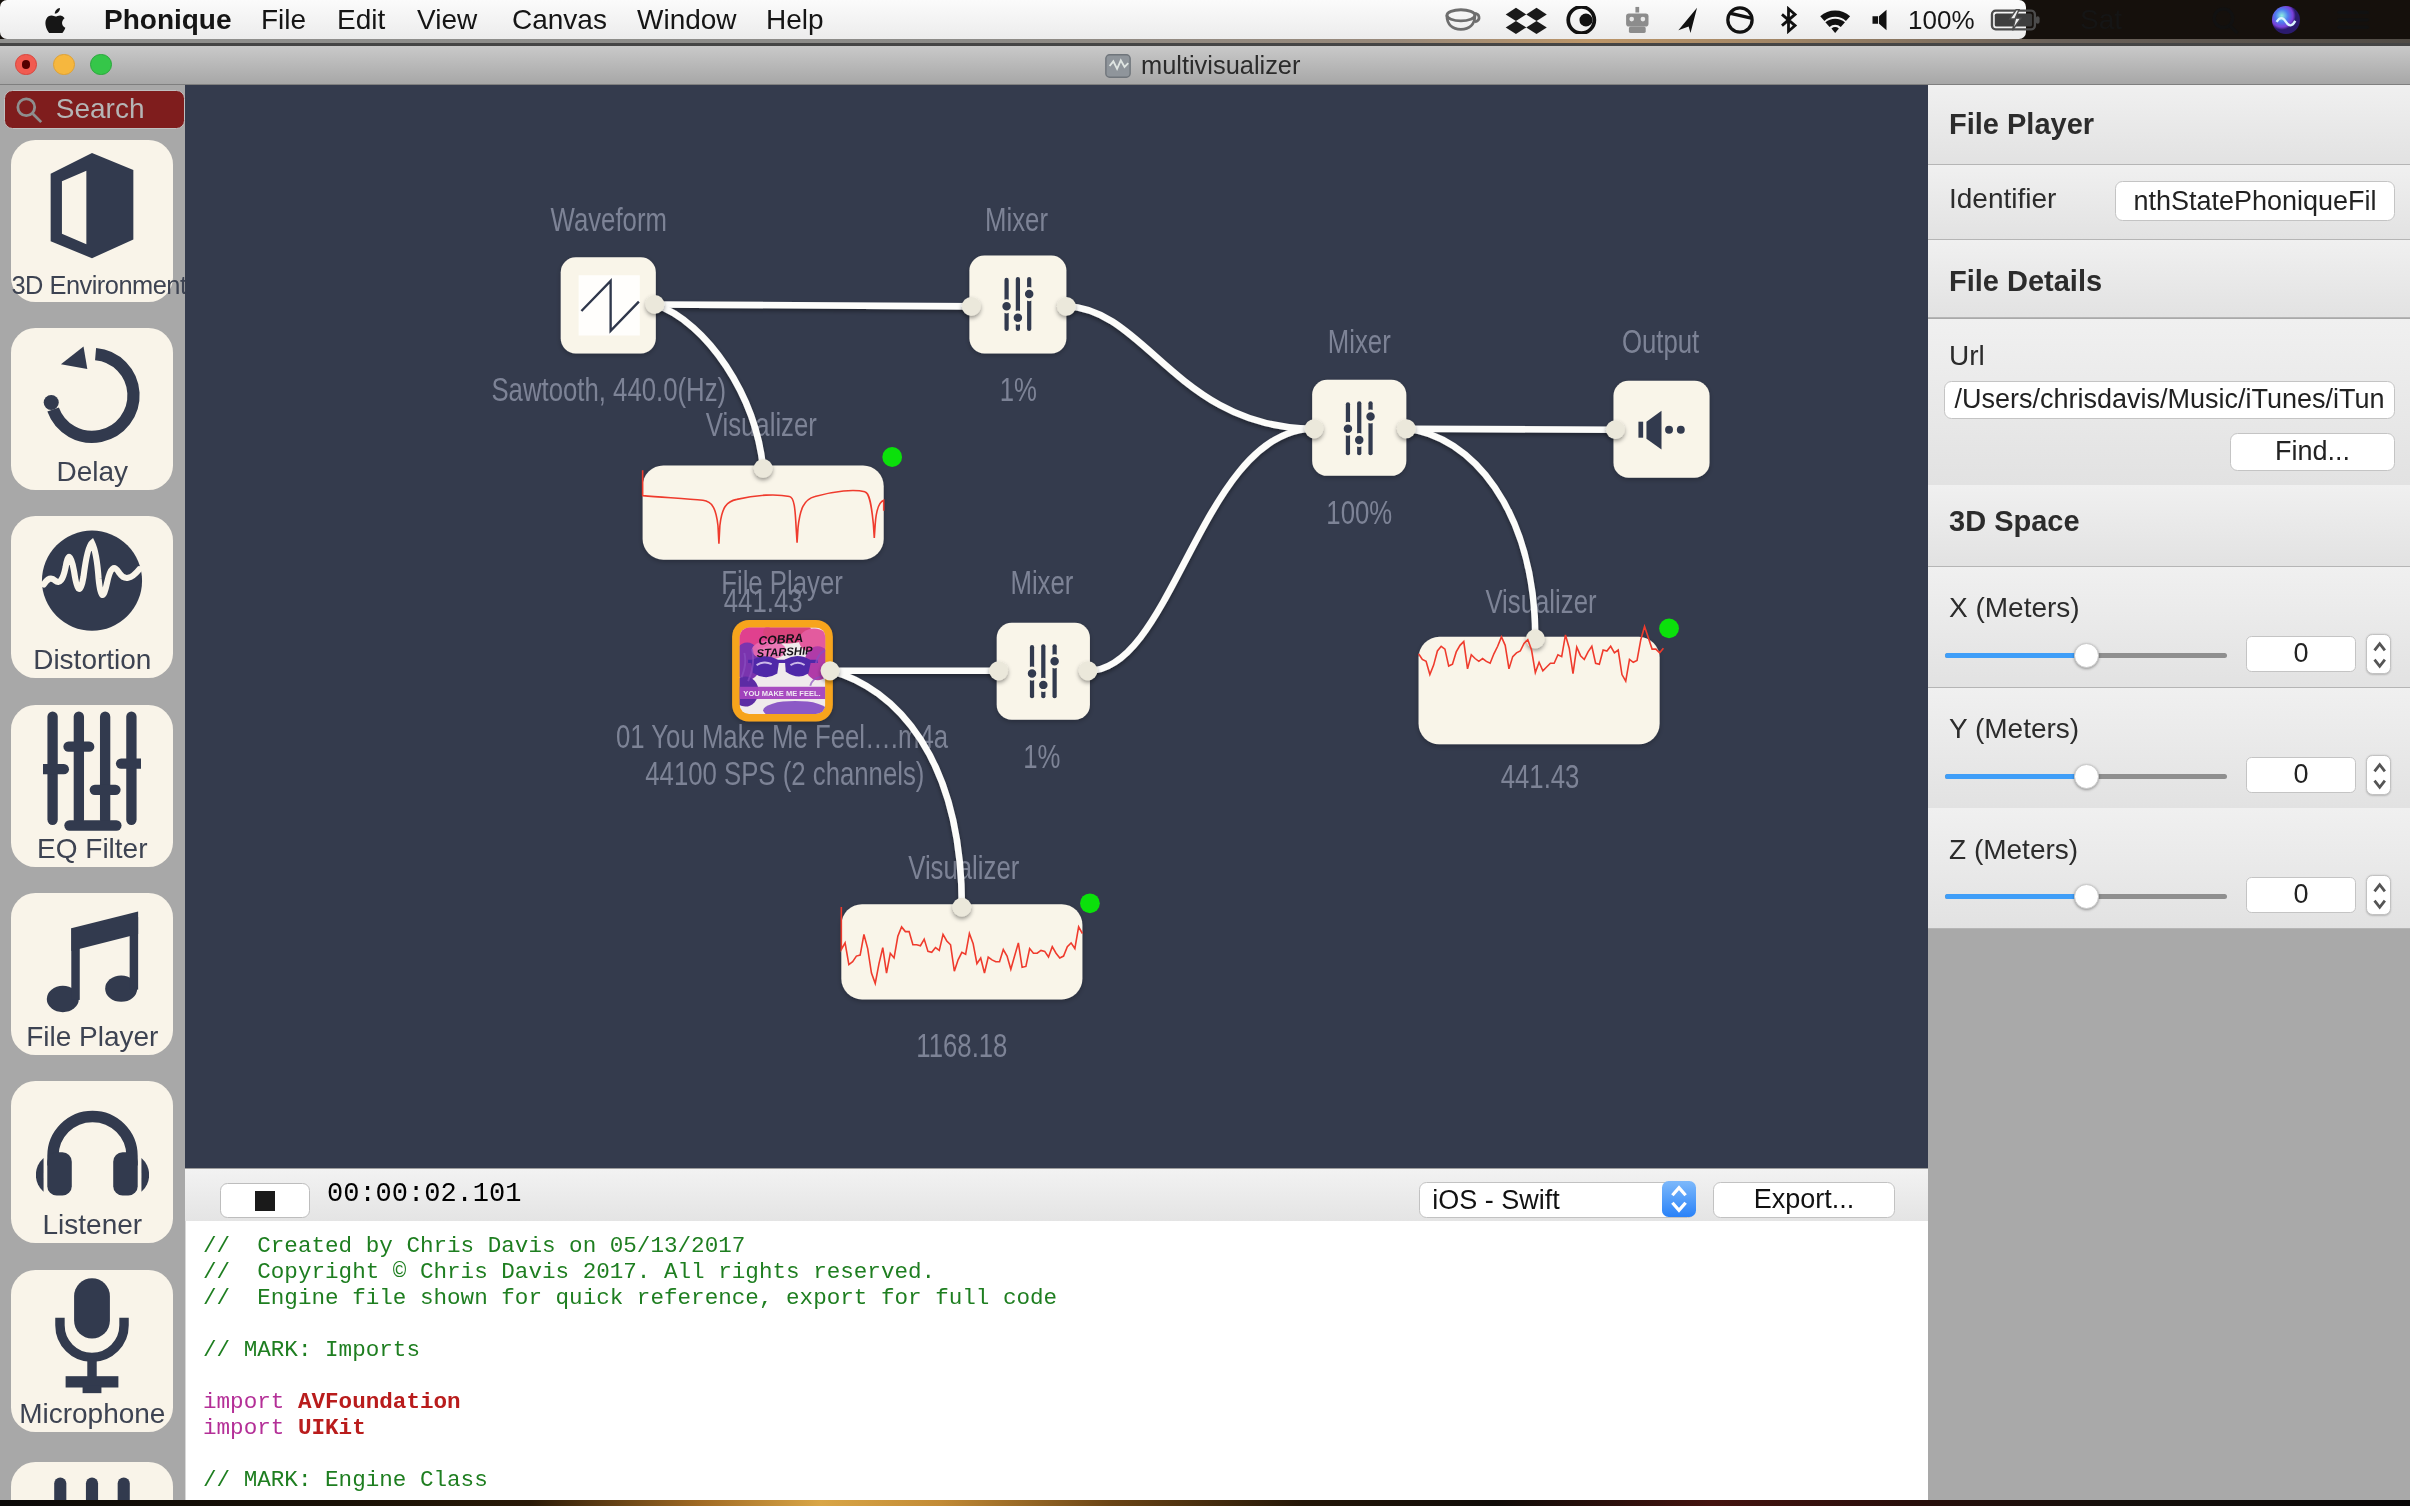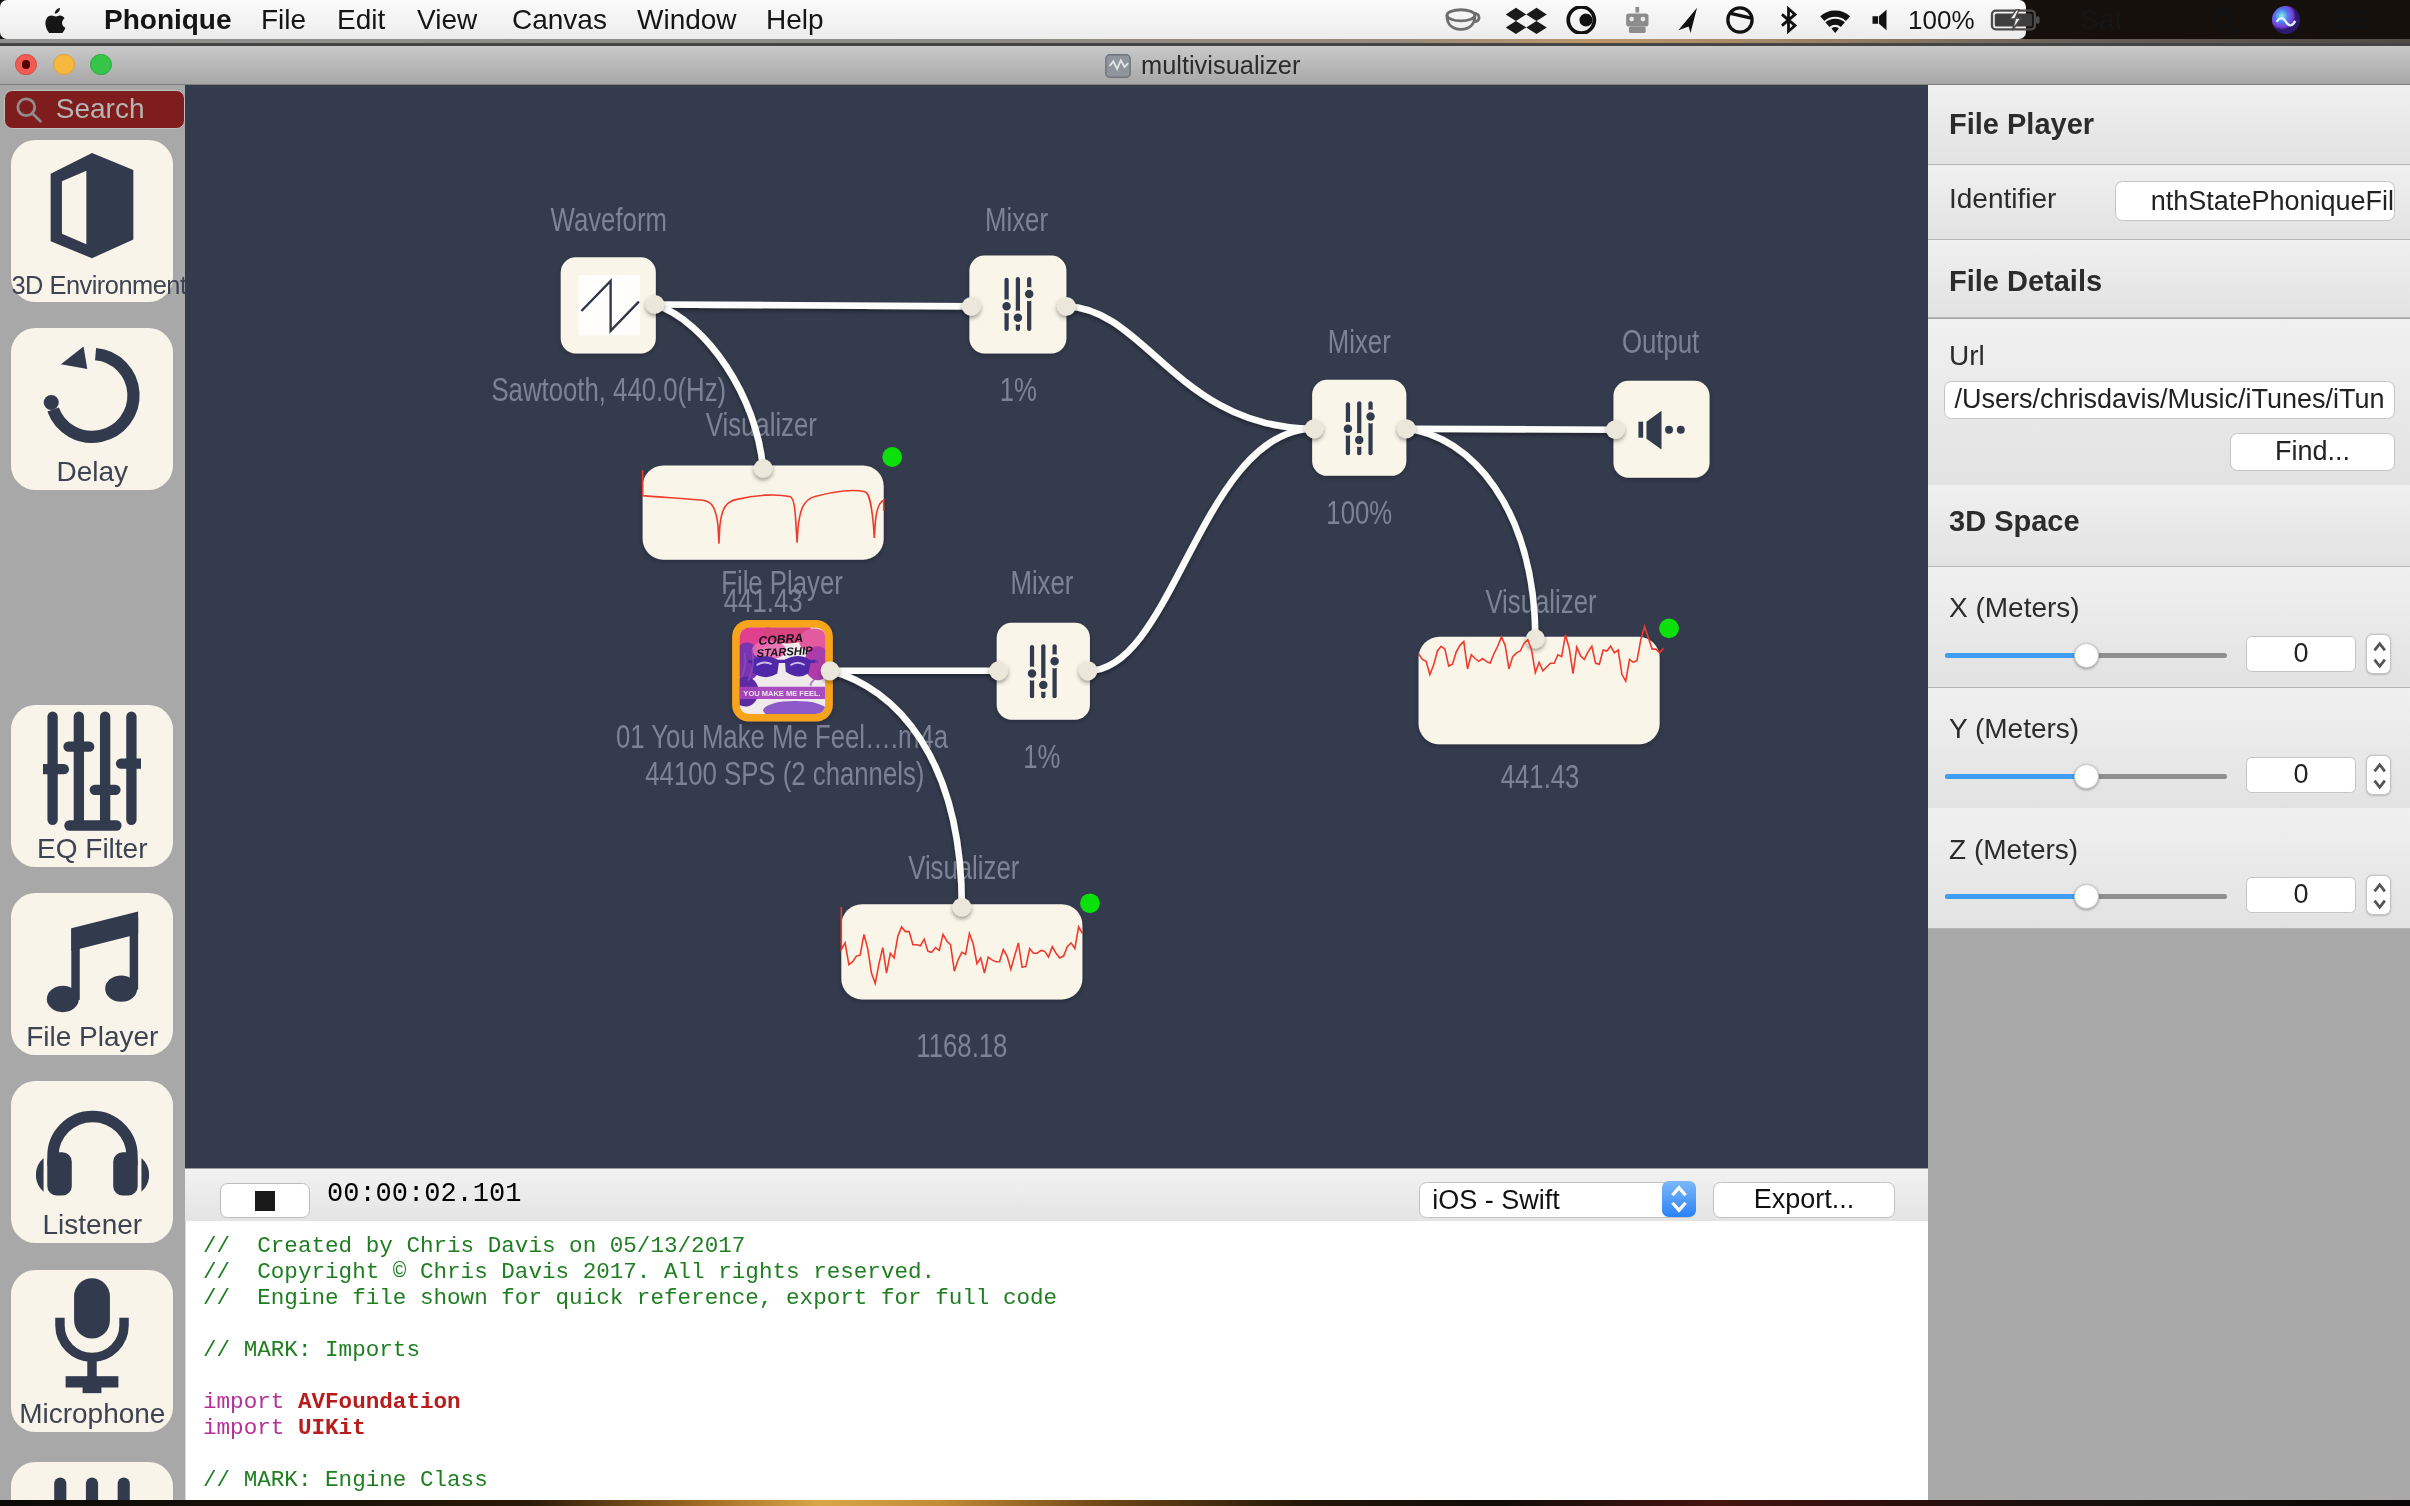--- a/index.html
+++ b/index.html
@@ -178,20 +178,27 @@
 
   <div class="tile" style="top:243px">
     <svg style="position:absolute;left:32px;top:9.4px" width="98" height="113" viewBox="0 0 104 120">
       <path d="M55.8 18.2 A44 44 0 1 1 10.7 77.0" stroke="#323a4e" stroke-width="13" fill="none"></path>
       <path d="M19 29 L43 10 L47 34 Z" fill="#323a4e"></path>
       <circle cx="8.7" cy="69.6" r="8" fill="#323a4e"></circle>
     </svg>
     <div class="tlabel" style="top:128px">Delay</div>
   </div>
 
+  <div class="tile" style="top:431px">
+    <svg style="position:absolute;left:29px;top:7.5px" width="104" height="119" viewBox="0 0 110 126">
+      <circle cx="55" cy="60" r="53" fill="#323a4e"></circle>
+      <path d="M4 64 Q10 54 16 60 Q23 66 27 46 Q31 22 36 50 Q41 84 46 56 Q50 24 55 20 Q60 30 62 58 Q65 90 71 62 Q76 38 84 52 Q92 64 105 48" stroke="#f9f4e9" stroke-width="6.5" fill="none" stroke-linecap="round"></path>
+    </svg>
+    <div class="tlabel" style="top:128px">Distortion</div>
+  </div>
 
   <div class="tile" style="top:620px">
     <svg style="position:absolute;left:32px;top:5.6px" width="98" height="122" viewBox="0 0 104 130">
       <g stroke="#323a4e" stroke-width="11" stroke-linecap="round">
         <path d="M10 6 V116"></path>
           <path d="M38 6 V116"></path>
           <path d="M66 6 V116"></path>
           <path d="M94 6 V116"></path>
         <path d="M0 62 H22"></path>
           <path d="M27 38 H49"></path>
@@ -414,21 +421,21 @@
 <span class="ck">import</span><span class="cb"> UIKit</span>
 
 <span class="cg">// MARK: Engine Class</span></pre>
 </div>
 <div class="abs" id="panel">
   <div class="sect" style="top:0;height:80px">
       <span class="hdr" style="top:22.6px">File Player</span>
     </div>
   <div class="sect" style="top:80px;height:75px">
     <span class="lbl" style="top:18px">Identifier</span>
-    <div class="field" style="left:187px;top:16px;width:280px;height:40px;text-align:right;line-height:38px">nthStatePhoniqueFil</div>
+    <div class="field" style="left:187px;top:16px;width:280px;height:40px;text-align:center;line-height:38px">nthStatePhoniqueFil</div>
   </div>
   <div class="sect" style="top:155px;height:78px">
       <span class="hdr" style="top:25.4px">File Details</span>
     </div>
   <div class="sect" style="top:234px;height:167px">
     <span class="lbl" style="top:21px">Url</span>
     <div class="field" style="left:16px;top:62px;width:451px;height:38px;line-height:35px;padding-left:9.4px;white-space:nowrap;overflow:hidden">/Users/chrisdavis/Music/iTunes/iTun</div>
     <div class="field" style="left:302px;top:114px;width:165px;height:38px;text-align:center;line-height:35px">Find...</div>
   </div>
   <div class="sect" style="top:400px;height:82px">

